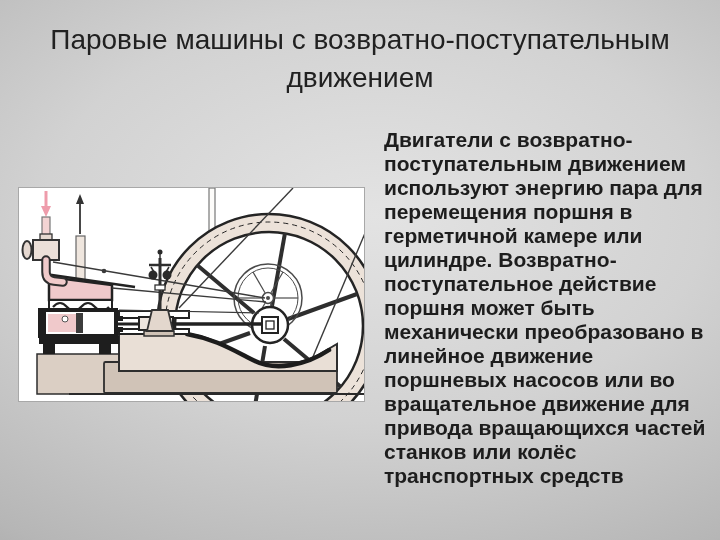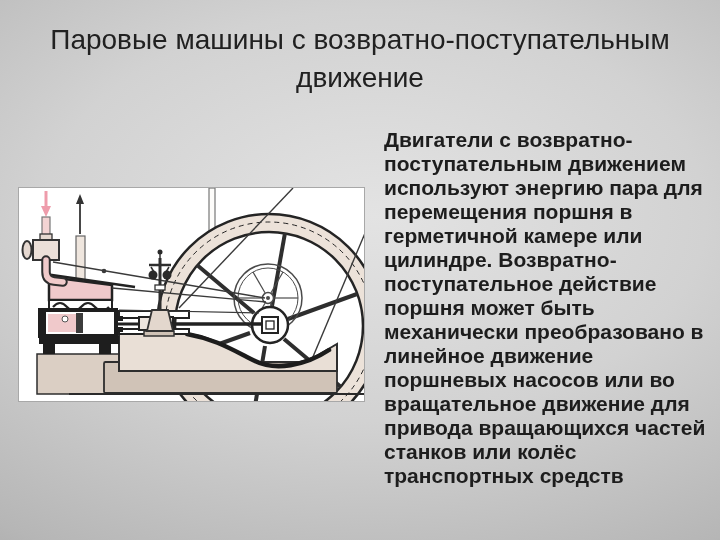--- a/index.html
+++ b/index.html
@@ -25,21 +25,21 @@
   
   .k{stroke:#222222;}
   .thin{stroke:#3a3a3a;fill:none;}
 </style>
 </head>
 <body>
 
 <div class="slide">
 
   <h1 class="title">Паровые машины с возвратно-поступательным
-движение</h1>
+движением</h1>
 
   <figure class="figure-box">
     <svg width="345" height="213" viewBox="0 0 345 213" xmlns="http://www.w3.org/2000/svg">
 
       <rect x="57" y="48" width="9" height="58" fill="#efe6de" stroke="#666" stroke-width="1.2"></rect>
       <rect x="190" y="0" width="6" height="106" fill="#fdfcfa" stroke="#777" stroke-width="1.2"></rect>
 
       <g>
         <circle cx="250" cy="138" r="112" fill="#ece2d9" stroke="#242424" stroke-width="2.5"></circle>
         <circle cx="250" cy="138" r="104" fill="none" stroke="#242424" stroke-width="1" stroke-dasharray="5 4"></circle>

